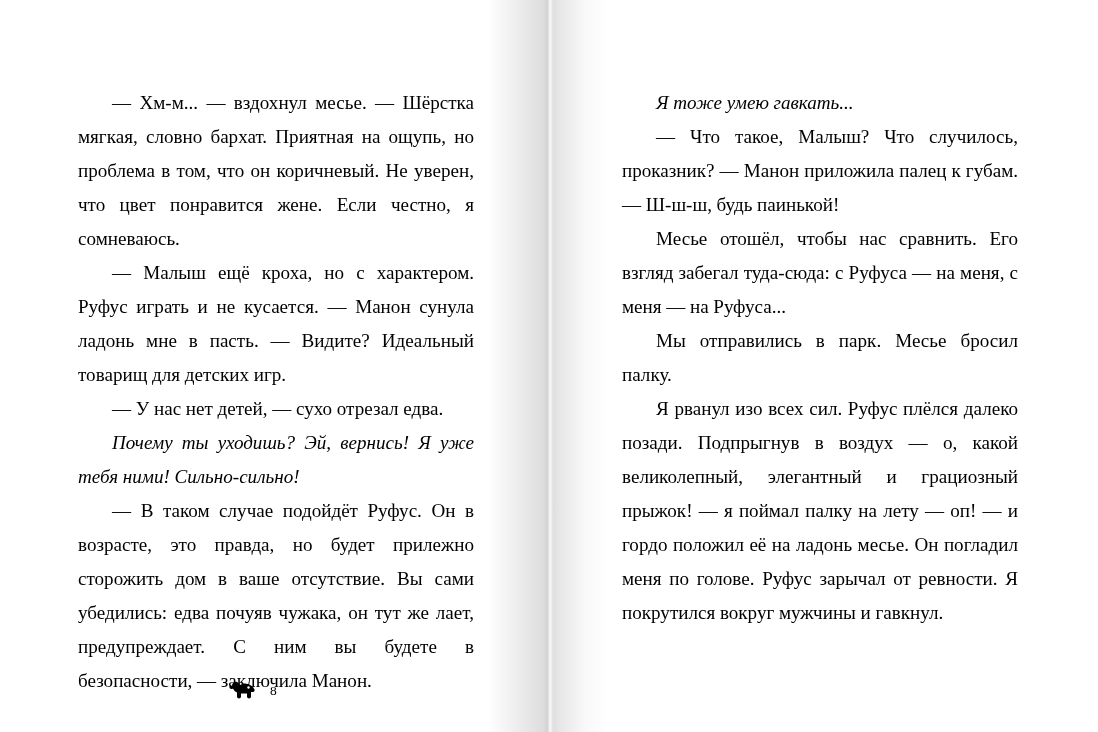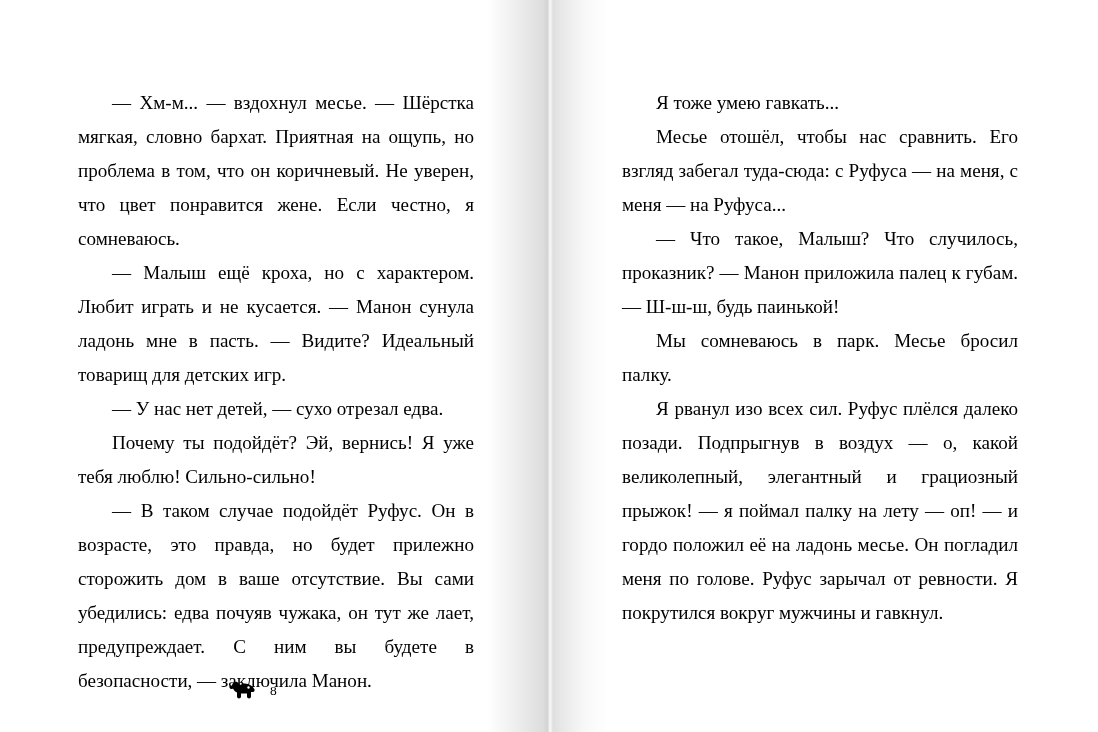--- a/index.html
+++ b/index.html
@@ -75,20 +75,21 @@
     word-spacing: -0.1px;
   }
   .page-left .textblock  { left: 78px; }
   .page-right .textblock { left: 73px; }
 
   p.para {
     margin: 0;
     text-indent: 34px;
   }
   p.para.italic {
+    font-style: italic;
   }
   
   p.para:last-child { }
 
   .folio {
     position: absolute;
     bottom: 30px;
     display: flex;
     align-items: center;
     gap: 14px;
@@ -113,43 +114,43 @@
   }
 </style>
 </head>
 <body>
 
 <div class="spread">
 
   <div class="page page-left">
     <div class="textblock">
       <p class="para">— Хм-м... — вздохнул месье. — Шёрстка мягкая, словно бархат. Приятная на ощупь, но проблема в том, что он коричневый. Не уверен, что цвет понравится жене. Если честно, я сомневаюсь.</p>
-      <p class="para">— Малыш ещё кроха, но с характером. Любит играть и не кусается. — Манон сунула ладонь мне в пасть. — Видите? Идеальный товарищ для детских игр.</p>
+      <p class="para">— Малыш ещё кроха, но с характером. Руфус играть и не кусается. — Манон сунула ладонь мне в пасть. — Видите? Идеальный товарищ для детских игр.</p>
       <p class="para">— У нас нет детей, — сухо отрезал едва.</p>
-      <p class="para italic">Почему ты подойдёт? Эй, вернись! Я уже тебя люблю! Сильно-сильно!</p>
+      <p class="para italic">Почему ты уходишь? Эй, вернись! Я уже тебя ними! Сильно-сильно!</p>
       <p class="para">— В таком случае подойдёт Руфус. Он в возрасте, это правда, но будет прилежно сторожить дом в ваше отсутствие. Вы сами убедились: едва почуяв чужака, он тут же лает, предупреждает. С ним вы будете в безопасности, — заключила Манон.</p>
     </div>
 
     <div class="folio">
       <span class="dog-icon">
         <svg viewBox="0 0 54 40" width="27" height="20" aria-hidden="true">
           <path fill="#000000" d="M6 12 C6 6, 11 2, 16 4 C19 5, 20 8, 22 10 C26 7, 32 6, 38 8 C44 10, 49 14, 51 19 C52 22, 50 24, 48 24 L44 24 L44 33 C44 35, 42 37, 40 37 C38 37, 36 35, 36 33 L36 27 L24 27 L24 33 C24 35, 22 37, 20 37 C18 37, 16 35, 16 33 L16 25 C12 23, 9 20, 8 17 C5 19, 2 18, 1 15 C0 12, 3 10, 6 12 Z"></path>
           <circle cx="39" cy="15" r="2.4" fill="#ffffff"></circle>
         </svg>
       </span>
       <span class="folio-number">8</span>
     </div>
   </div>
 
   <div class="page page-right">
     <div class="textblock">
       <p class="para italic">Я тоже умею гавкать...</p>
+      <p class="para">— Что такое, Малыш? Что случилось, проказник? — Манон приложила палец к губам. — Ш-ш-ш, будь паинькой!</p>
       <p class="para">Месье отошёл, чтобы нас сравнить. Его взгляд забегал туда-сюда: с Руфуса — на меня, с меня — на Руфуса...</p>
-      <p class="para">— Что такое, Малыш? Что случилось, проказник? — Манон приложила палец к губам. — Ш-ш-ш, будь паинькой!</p>
-      <p class="para">Мы сомневаюсь в парк. Месье бросил палку.</p>
+      <p class="para">Мы отправились в парк. Месье бросил палку.</p>
       <p class="para">Я рванул изо всех сил. Руфус плёлся далеко позади. Подпрыгнув в воздух — о, какой великолепный, элегантный и грациозный прыжок! — я поймал палку на лету — оп! — и гордо положил её на ладонь месье. Он погладил меня по голове. Руфус зарычал от ревности. Я покрутился вокруг мужчины и гавкнул.</p>
     </div>
 
   </div>
 
   <div class="gutter"></div>
   <div class="gutter-crease"></div>
 
 </div>
 

